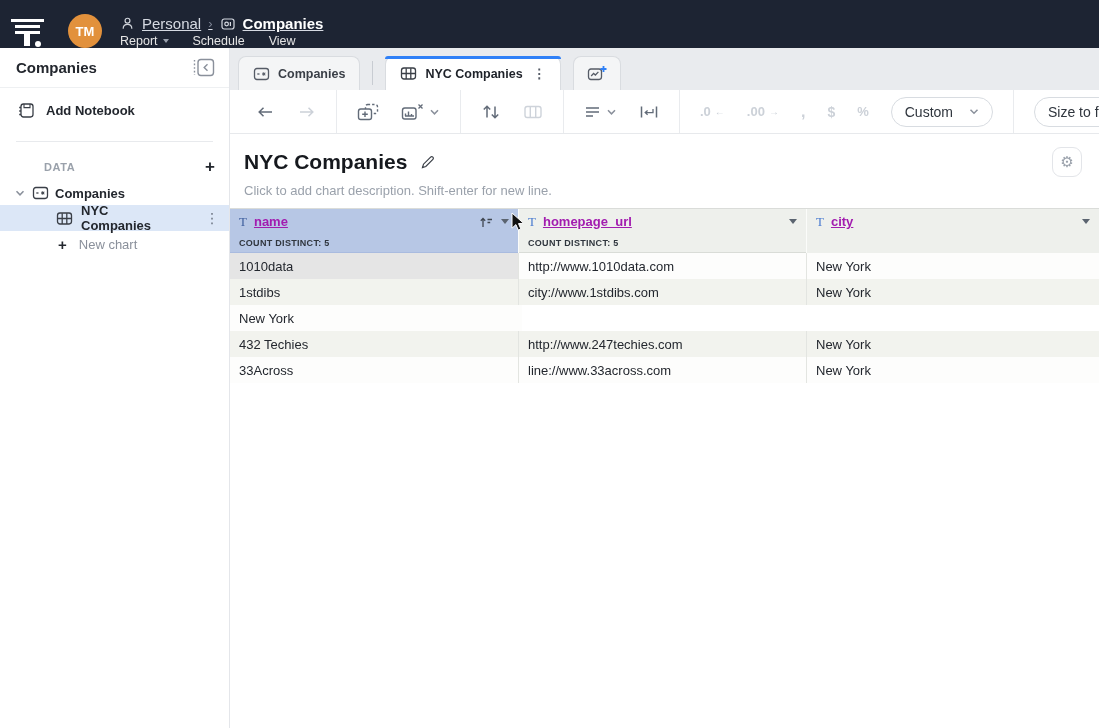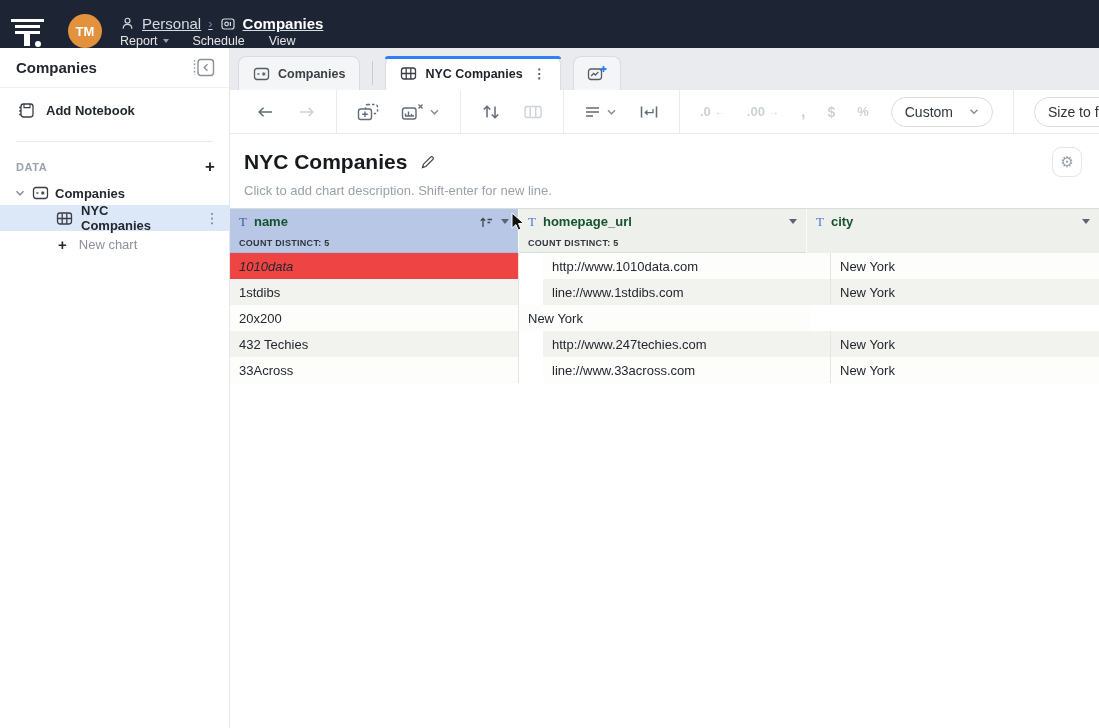--- a/index.html
+++ b/index.html
@@ -30,21 +30,21 @@
 
   
   .sidebar { width:230px; flex:0 0 230px; background:#fff; border-right:1px solid #e4e6ea; }
   .sb-header { height:40px; display:flex; align-items:center; justify-content:space-between;
                padding:0 12px 0 16px; border-bottom:1px solid #eef0f2; }
   .sb-title { font-size:15px; font-weight:600; color:#23272e; }
   .icon-btn { background:none; border:none; cursor:pointer; display:flex; align-items:center; justify-content:center; padding:2px; }
   .sb-addnb { display:flex; align-items:center; gap:11px; padding:14px 16px 12px 18px;
               font-size:13px; font-weight:bold; color:#23272e; cursor:pointer; }
   .sb-divider { border-top:1px solid #e8eaed; margin:10px 16px 0 16px; }
-  .sb-data-row { display:flex; align-items:center; justify-content:space-between; padding:16px 14px 6px 16px; }
+  .sb-data-row { display:flex; align-items:center; justify-content:space-between; padding:16px 14px 6px 16px;margin-left:28px; }
   .sb-data-label { font-size:11px; font-weight:bold; letter-spacing:.6px; color:#9aa1ab; }
   .sb-plus { font-size:17px; font-weight:bold; color:#23272e; line-height:1; }
   .tree-row { display:flex; align-items:center; height:24px; font-size:13px; font-weight:bold; color:#23272e; cursor:pointer; }
   .tree-row.parent { padding-left:14px; gap:6px; }
   .tree-row.child { padding-left:56px; gap:8px; height:26px; }
   .tree-row.selected { background:#dce7f7; }
   .tree-row .grow { flex:1; }
   .dots { color:#6b7280; font-size:14px; font-weight:normal; padding:0 10px; letter-spacing:0; }
   .tree-row.newchart { padding-left:58px; gap:12px; font-weight:normal; color:#8a909b; height:26px; }
   .nc-plus { color:#23272e; font-weight:bold; font-size:15px; }
@@ -87,33 +87,33 @@
   .desc { padding:9px 0 0 14px; font-size:13px; color:#9aa1ab; cursor:text; }
 
   
   .grid { display:flex; flex-direction:column; margin-top:10px; border-top:1px solid #dadcd9; }
   .hrow, .drow { display:flex; }
   .hcell { width:289px; flex:0 0 289px; background:#eef0ec; border-right:1px solid #fbfcfa; cursor:pointer; }
   .hcell.c2 { width:288px; flex:0 0 288px; }
   .hcell.c3 { width:292px; flex:0 0 292px; border-right:none; }
   .hcell.sel { background:#b7c7e5; }
   .hcell .htop { height:25px; display:flex; align-items:center; gap:7px; padding:0 9px; }
-  .hname { font-size:13px; font-weight:bold; color:#14532d; }
+  .hname { font-size:13px; font-weight:bold; color:#a21caf;text-decoration:underline; }
   .ticon { font-family:"Liberation Serif", serif; font-size:13px; color:#4a7bd0; font-weight:normal; }
   .htop .grow { flex:1; }
   .hcount { height:19px; padding:0 9px; font-size:9px; font-weight:bold; letter-spacing:.3px;
             color:#2f353d; display:flex; align-items:center; }
   .hcell.sel .hcount { border-bottom:1px solid #a9bbdf; }
   .hcell:not(.sel) .hcount { border-bottom:1px solid #d9dcd7; }
   .dcell { width:289px; flex:0 0 289px; height:26px; display:flex; align-items:center; padding:0 9px;
            font-size:13px; color:#23272e; border-right:1px solid #e3e5e1; background:#fdfdfc; cursor:cell; }
-  .dcell.c2 { width:288px; flex:0 0 288px;margin-left:24px; }
+  .dcell.c2 { width:288px; flex:0 0 288px; }
   .dcell.c3 { width:292px; flex:0 0 292px; border-right:none;text-align:center; }
   .drow.alt .dcell { background:#f2f3ee; }
-  .dcell.firstsel { background:#ef4444;font-style:italic; }
+  .dcell.firstsel { background:#e5e5e5; }
 
   .caret-fill { width:0; height:0; border-left:4px solid transparent; border-right:4px solid transparent;
                 border-top:5px solid #5b6470; display:inline-block; }
   .cursor-overlay { position:absolute; left:511px; top:212px; z-index:60; pointer-events:none; }
   svg { display:block; }
 </style>
 </head>
 <body>
 
 <div class="app">
@@ -411,25 +411,24 @@
             </div>
           </div>
 
           <div class="drow">
             <div class="dcell firstsel">1010data</div>
             <div class="dcell c2">http://www.1010data.com</div>
             <div class="dcell c3">New York</div>
           </div>
           <div class="drow alt">
             <div class="dcell">1stdibs</div>
-            <div class="dcell c2">line://www.1stdibs.com</div>
+            <div class="dcell c2">city://www.1stdibs.com</div>
             <div class="dcell c3">New York</div>
           </div>
           <div class="drow">
-            <div class="dcell">20x200</div>
             <div class="dcell c3">New York</div>
           </div>
           <div class="drow alt">
             <div class="dcell">432 Techies</div>
             <div class="dcell c2">http://www.247techies.com</div>
             <div class="dcell c3">New York</div>
           </div>
           <div class="drow">
             <div class="dcell">33Across</div>
             <div class="dcell c2">line://www.33across.com</div>

